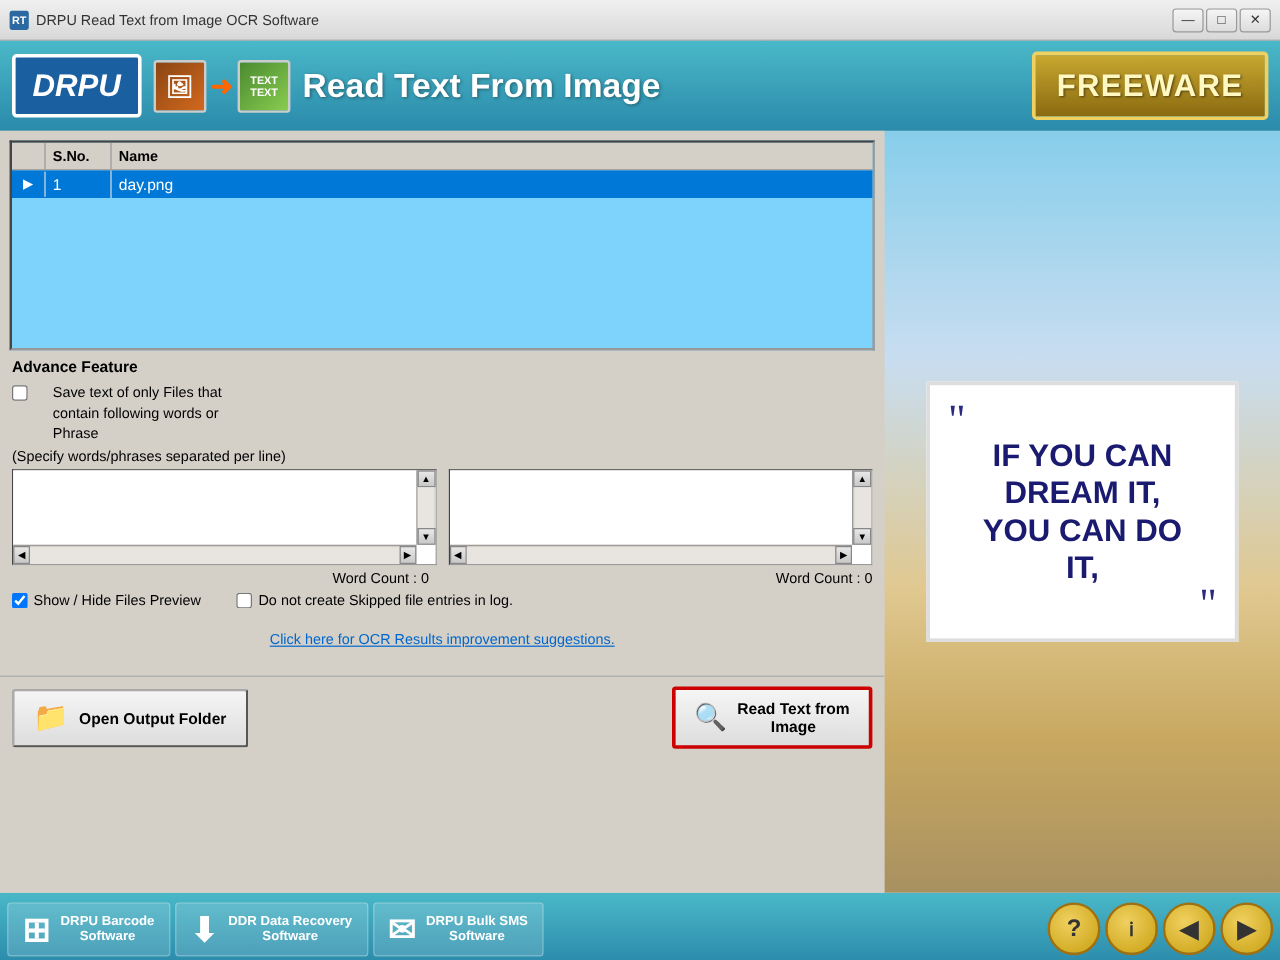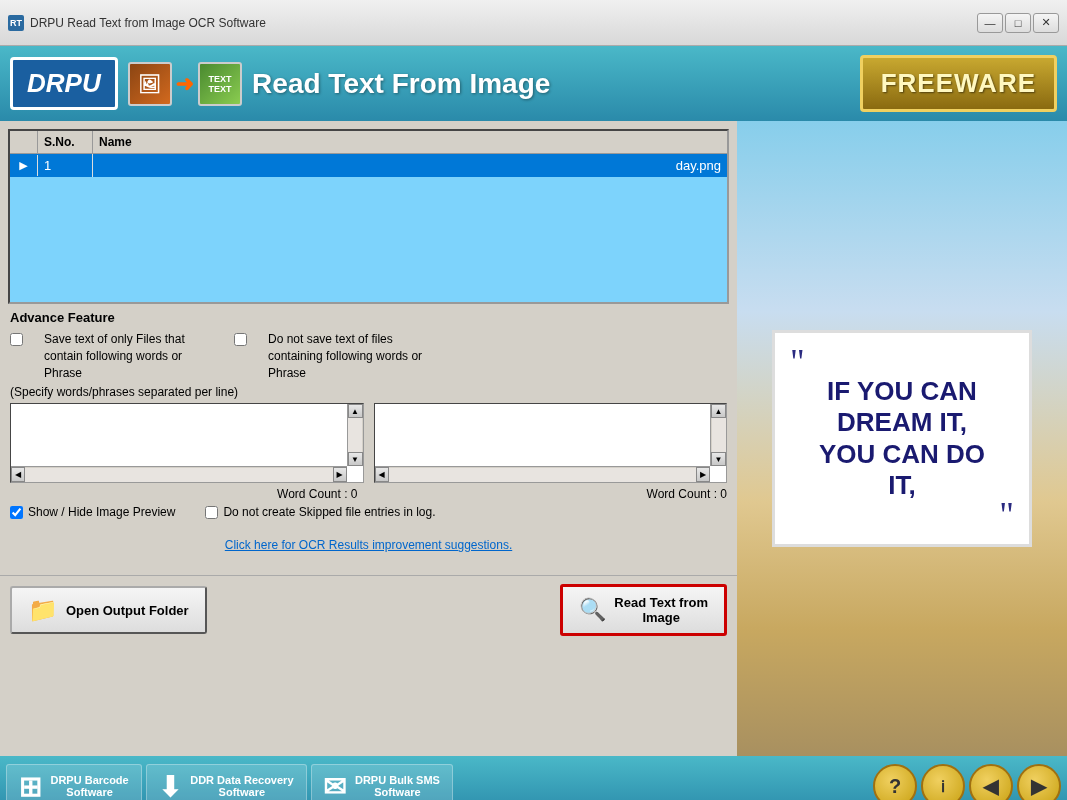--- a/index.html
+++ b/index.html
@@ -1,21 +1,21 @@
 <!DOCTYPE html>
 <html><head>
   <meta charset="utf-8">
   <style>
     * { margin: 0; padding: 0; box-sizing: border-box; }
     body { width: 1067px; height: 800px; font-family: 'Segoe UI', Arial, sans-serif; font-size: 13px; background: #d4d0c8; overflow: hidden; }
 
     
     .titlebar {
       background: linear-gradient(to bottom, #f0f0f0, #d8d8d8);
-      height: 46px;
+      height: 34px;
       display: flex;
       align-items: center;
       padding: 0 8px;
       border-bottom: 1px solid #aaa;
     }
     .titlebar-icon { width: 16px; height: 16px; margin-right: 6px; background: #2a6aa0; border-radius: 2px; display: flex; align-items: center; justify-content: center; color: white; font-size: 9px; font-weight: bold; }
     .titlebar-title { flex: 1; font-size: 12px; color: #333; }
     .titlebar-controls { display: flex; gap: 2px; }
     .titlebar-btn { width: 26px; height: 20px; background: linear-gradient(to bottom, #f5f5f5, #ddd); border: 1px solid #999; border-radius: 3px; cursor: pointer; display: flex; align-items: center; justify-content: center; font-size: 11px; color: #333; }
 
@@ -98,21 +98,21 @@
     .file-table-header .col-sno { width: 55px; padding: 4px 6px; border-right: 1px solid #999; }
     .file-table-header .col-name { flex: 1; padding: 4px 6px; }
     .file-table-body { background: white; }
     .file-row {
       display: flex;
       align-items: center;
     }
     .file-row.selected { background: #0078d7; color: white; }
     .file-row .col-arrow { width: 28px; padding: 4px; border-right: 1px solid #ddd; text-align: center; font-size: 11px; }
     .file-row .col-sno { width: 55px; padding: 4px 6px; border-right: 1px solid #ddd; }
-    .file-row .col-name { flex: 1; padding: 4px 6px; text-align: right; }
+    .file-row .col-name { flex: 1; padding: 4px 6px; }
 
     
     .advance-section {
       padding: 6px 10px 4px 10px;
     }
     .advance-title { font-weight: bold; font-size: 13px; margin-bottom: 6px; }
     .checkbox-row { display: flex; gap: 20px; margin-bottom: 4px; align-items: flex-start; }
     .checkbox-item { display: flex; align-items: flex-start; gap: 21px; font-size: 12px; }
     .checkbox-item input[type=checkbox] { margin-top: 2px; }
     .checkbox-label { max-width: 170px; line-height: 1.4; }
@@ -330,24 +330,20 @@
       </div>
     </div>
 
     <div class="advance-section">
       <div class="advance-title">Advance Feature</div>
 
       <div class="checkbox-row">
         <div class="checkbox-item">
           <input type="checkbox" style="">
           <span class="checkbox-label">Save text of only Files that contain following words or Phrase</span>
-        </div>
-        <div class="checkbox-item">
-          <input type="checkbox" style="">
-          <span class="checkbox-label">Do not save text of files containing following words or Phrase</span>
         </div>
       </div>
 
       <div class="specify-text">(Specify words/phrases separated per line)</div>
 
       <div class="textareas-row">
         <div class="textarea-box">
           <textarea style="width: calc(100% - 16px);"></textarea>
           <div class="scroll-v">
             <div class="scroll-btn">▲</div>
@@ -376,21 +372,21 @@
       </div>
 
       <div class="word-count-row">
         <div class="word-count">Word Count : 0</div>
         <div class="word-count">Word Count : 0</div>
       </div>
 
       <div class="bottom-checkboxes">
         <div class="bottom-checkbox-item">
           <input type="checkbox" checked="" style="">
-          <span>Show / Hide Image Preview</span>
+          <span>Show / Hide Files Preview</span>
         </div>
         <div class="bottom-checkbox-item">
           <input type="checkbox" style="">
           <span>Do not create Skipped file entries in log.</span>
         </div>
       </div>
 
       <div class="ocr-link">Click here for OCR Results improvement suggestions.</div>
     </div>
 

